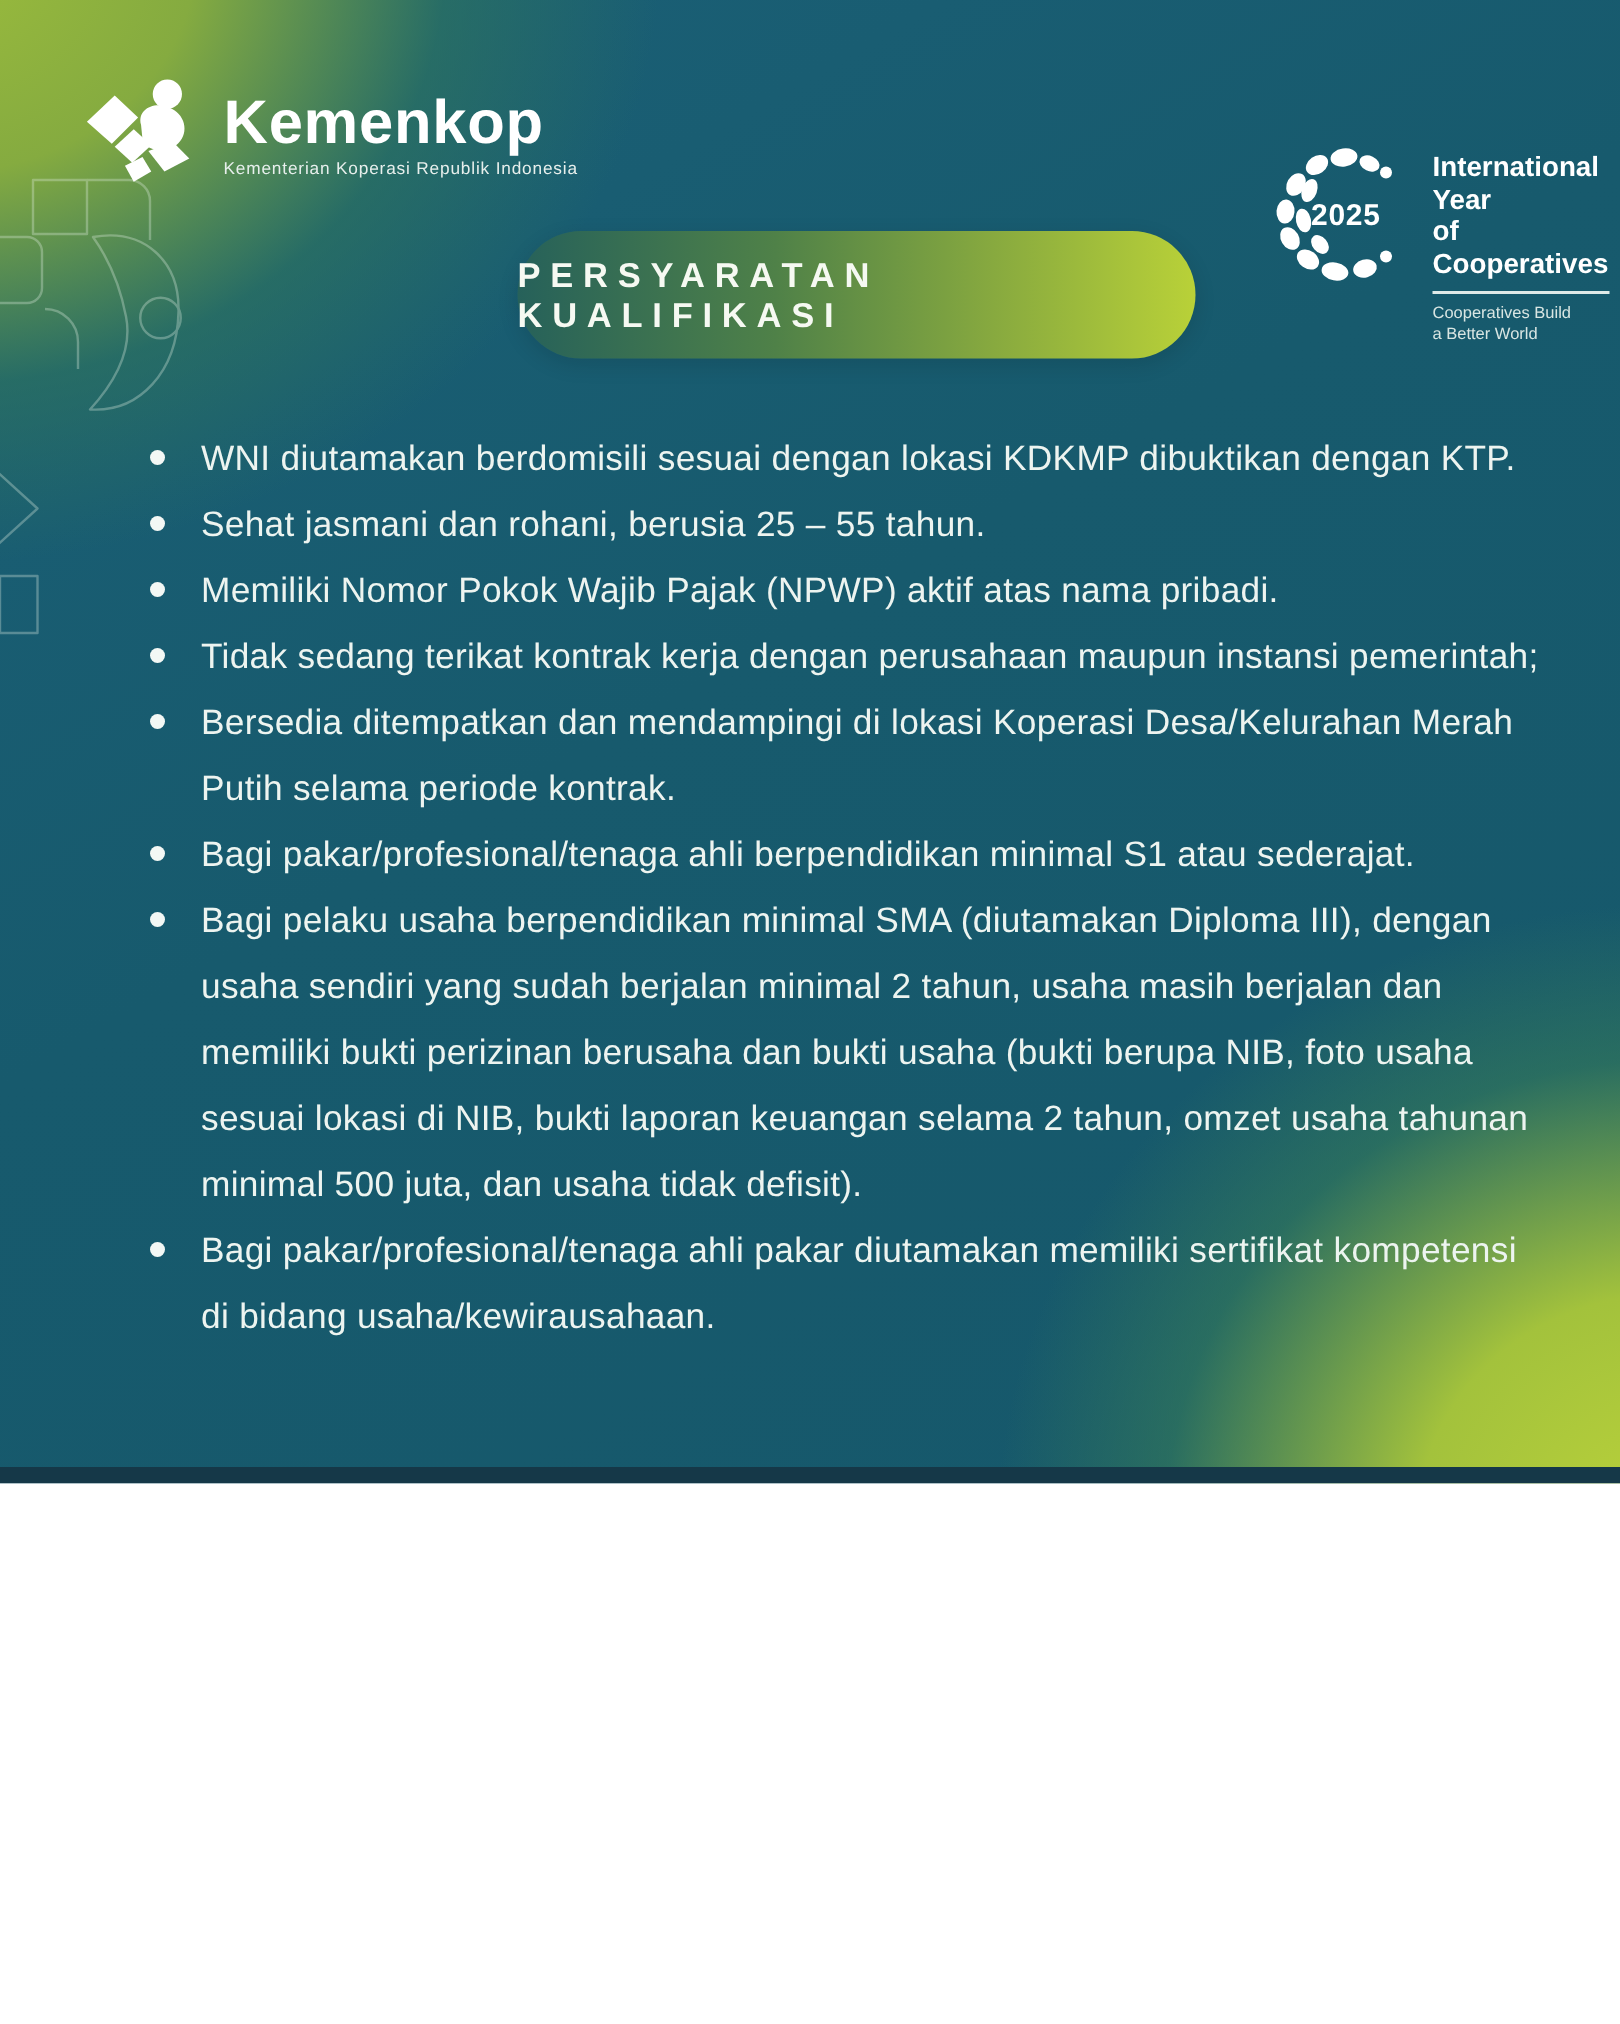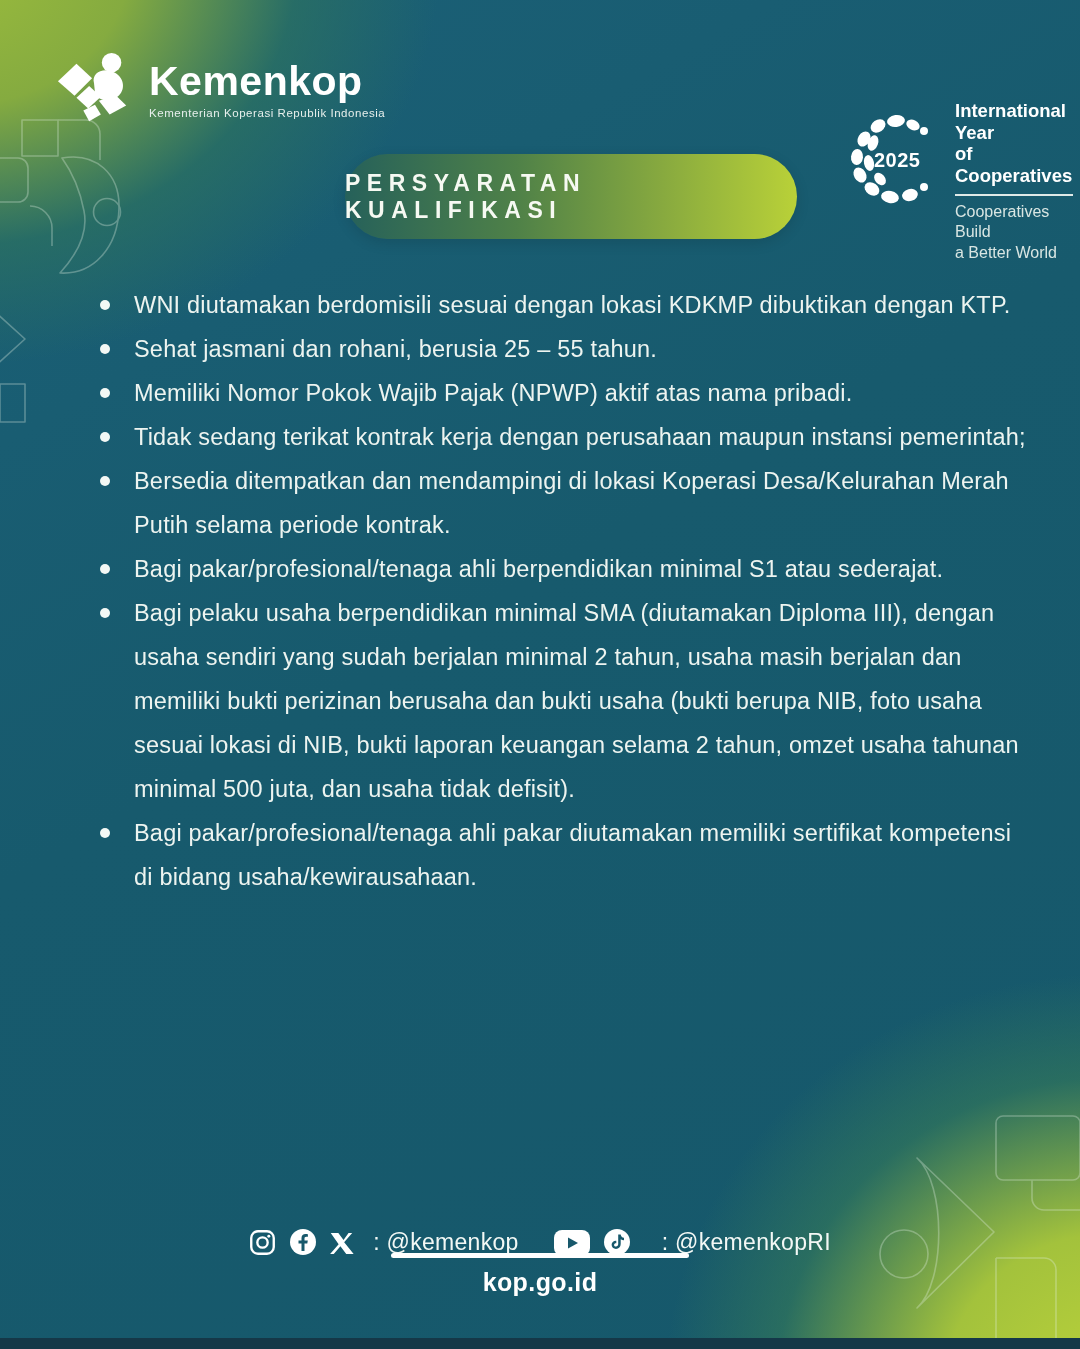--- a/index.html
+++ b/index.html
@@ -1,20 +1,20 @@
 <!DOCTYPE html>
 <html><head>
 <meta charset="utf-8">
 <style>
   * { margin:0; padding:0; box-sizing:border-box; }
   html,body { width:1080px; }
   body { font-family:"Liberation Sans", sans-serif; }
 
   .poster {
-    position:relative; width:1080px; height:1349px; overflow:hidden;
+    position:relative; width:1080px; height:989px; overflow:hidden;
     background:
       radial-gradient(620px 520px at -4% -3%, #9cbc3c 0%, #85ab40 28%, rgba(50,120,90,0.55) 55%, rgba(23,90,109,0) 78%),
       radial-gradient(560px 520px at 103% 103%, #bad23a 0%, #a3c23c 30%, rgba(60,130,85,0.5) 60%, rgba(23,90,109,0) 80%),
       linear-gradient(150deg, #1b6077 0%, #175a6d 45%, #16586b 100%);
     color:#eef5f1;
   }
 
   
   .deco { position:absolute; pointer-events:none; opacity:.32; }
   .deco path, .deco rect, .deco circle, .deco polygon {
@@ -30,21 +30,21 @@
   .brand-sub { font-size:11.5px; font-weight:400; color:#e7efec; letter-spacing:.55px; margin-top:5px; }
 
   
   .iyc { position:absolute; left:850px; top:56px; display:flex; align-items:center; gap:13px; }
   .iyc-ring { position:relative; width:92px; height:92px; flex:0 0 auto; }
   .iyc-ring svg { display:block; }
   .iyc-year { position:absolute; left:24px; top:36px; font-size:20px; font-weight:700; color:#fff; letter-spacing:.5px; }
   .iyc-text { width:126px; }
   .iyc-title { font-size:18.5px; font-weight:700; color:#ffffff; line-height:1.17;margin-top:44px; }
   .iyc-divider { width:118px; height:2px; background:#dfeae8; margin:7px 0 6px 0; border:none; }
-  .iyc-tagline { font-size:16px; font-weight:400; color:#d9e6e3; line-height:1.28; }
+  .iyc-tagline { font-size:11px; font-weight:400; color:#d9e6e3; line-height:1.28; }
 
   
   .title-pill {
     position:absolute; left:345px; top:154px; width:452px; height:85px;
     border-radius:46px;
     background:linear-gradient(90deg, #26615a 0%, #4f8148 38%, #87a93f 70%, #b9d138 100%);
     display:flex; align-items:center; justify-content:flex-end;
     box-shadow:0 4px 14px rgba(0,0,0,.12);
   }
   .title-pill span { font-size:23px; font-weight:700; color:#f6f9f2; letter-spacing:6.5px; }

